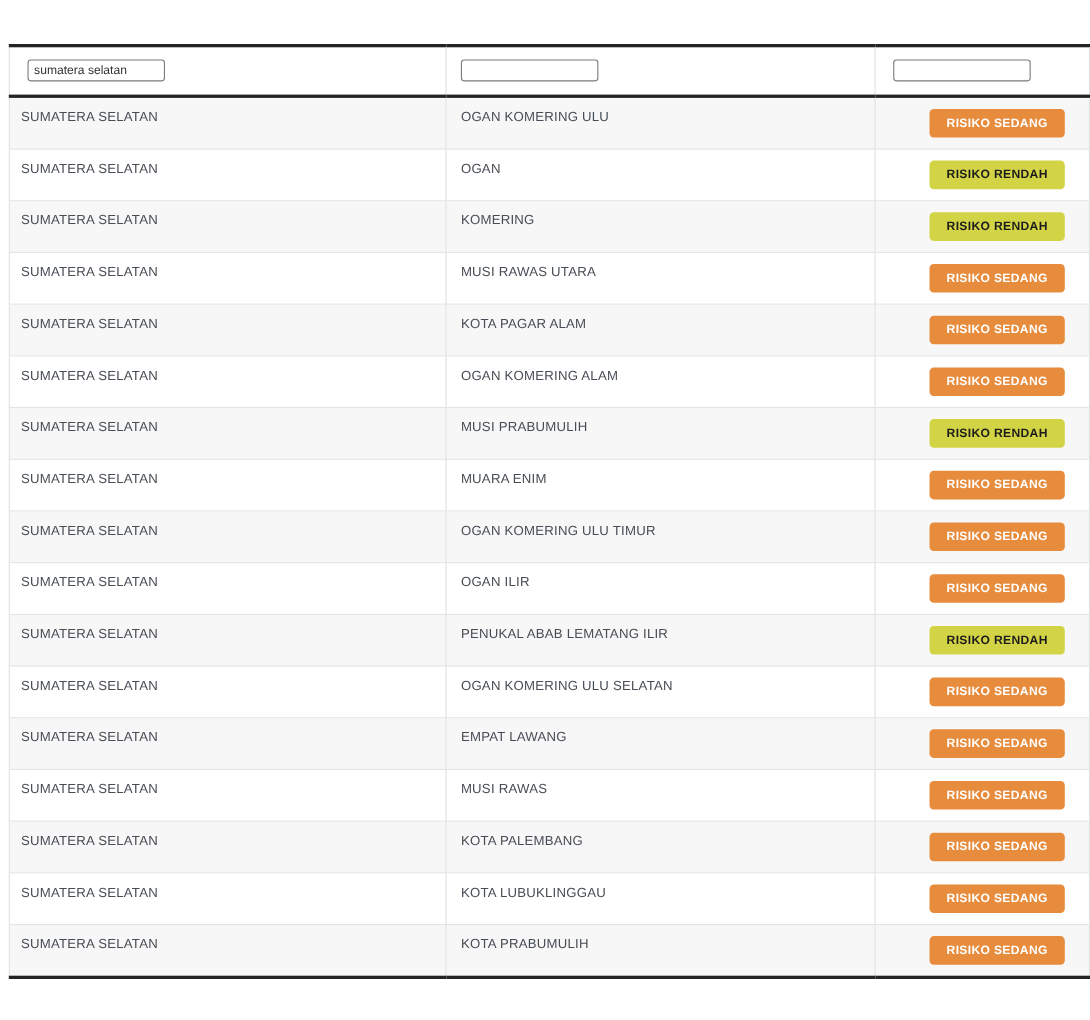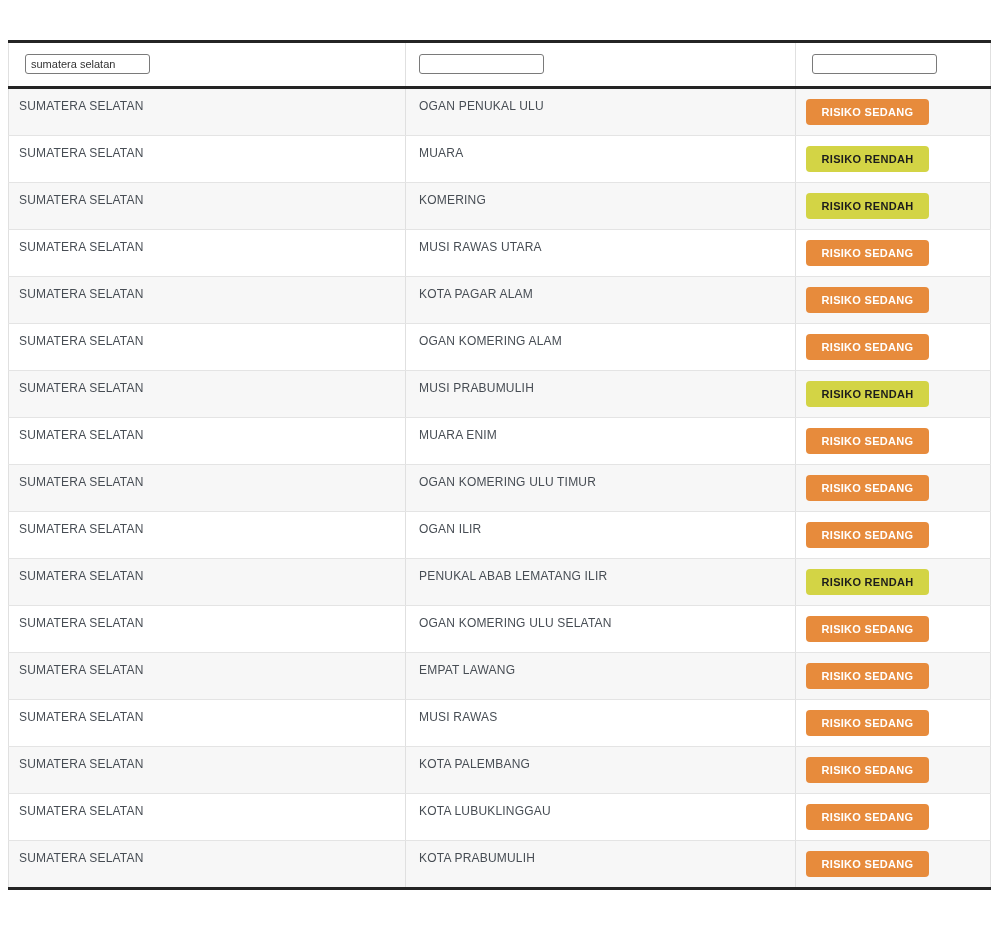--- a/index.html
+++ b/index.html
@@ -70,20 +70,21 @@
   .badge {
     display: inline-block;
     min-width: 97px;
     text-align: center;
     font-size: 11px;
     font-weight: bold;
     letter-spacing: 0.3px;
     padding: 7px 13px;
     border-radius: 4px;
     line-height: 12px;
+    margin-left: 39px;
   }
 </style>
 </head>
 <body>
 
 <div class="page">
   <div class="table-wrap">
     <table class="risk-table">
       <colgroup>
         <col class="c-province">
@@ -99,28 +100,28 @@
             <input class="filter-input" type="text" value="" style="">
           </td>
           <td>
             <input class="filter-input" type="text" value="" style="">
           </td>
         </tr>
       </thead>
       <tbody>
           <tr>
     <td class="province-cell">SUMATERA SELATAN</td>
-    <td class="region-cell">OGAN PENUKAL ULU</td>
-    <td class="risk-cell">
-      <span class="badge" style="background: rgb(231, 139, 60); color: rgb(255, 255, 255);">RISIKO SEDANG</span>
-    </td>
-  </tr>
-          <tr>
-    <td class="province-cell">SUMATERA SELATAN</td>
-    <td class="region-cell">MUARA</td>
+    <td class="region-cell">OGAN KOMERING ULU</td>
+    <td class="risk-cell">
+      <span class="badge" style="background: rgb(231, 139, 60); color: rgb(255, 255, 255);">RISIKO SEDANG</span>
+    </td>
+  </tr>
+          <tr>
+    <td class="province-cell">SUMATERA SELATAN</td>
+    <td class="region-cell">OGAN</td>
     <td class="risk-cell">
       <span class="badge" style="background: rgb(211, 212, 69); color: rgb(28, 28, 28);">RISIKO RENDAH</span>
     </td>
   </tr>
           <tr>
     <td class="province-cell">SUMATERA SELATAN</td>
     <td class="region-cell">KOMERING</td>
     <td class="risk-cell">
       <span class="badge" style="background: rgb(211, 212, 69); color: rgb(28, 28, 28);">RISIKO RENDAH</span>
     </td>

